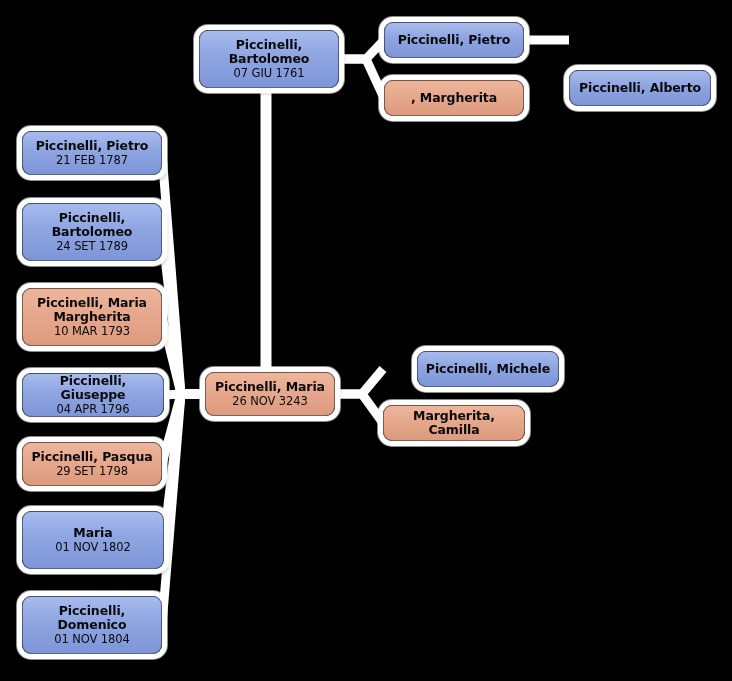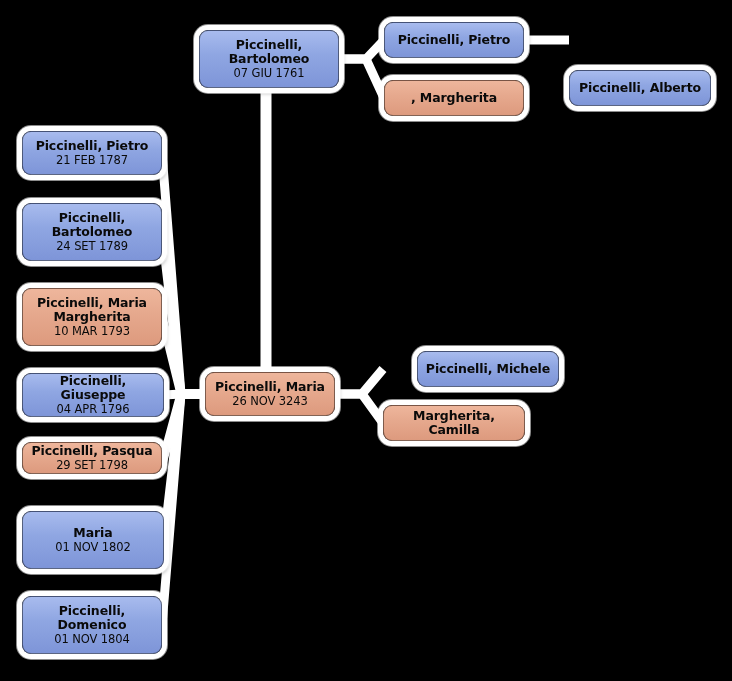--- a/index.html
+++ b/index.html
@@ -133,21 +133,21 @@
       </div>
       <div class="node female" style="left: 22px; top: 288px; width: 140px; height: 58px;">
         <div class="nm">Piccinelli, Maria</div>
         <div class="nm">Margherita</div>
         <div class="dt">10 MAR 1793</div>
       </div>
       <div class="node male" style="left: 22px; top: 373px; width: 142px; height: 44px;">
         <div class="nm">Piccinelli, Giuseppe</div>
         <div class="dt">04 APR 1796</div>
       </div>
-      <div class="node female" style="left: 22px; top: 442px; width: 140px; height: 32px;">
+      <div class="node female" style="left: 22px; top: 442px; width: 140px; height: 44px;">
         <div class="nm">Piccinelli, Pasqua</div>
         <div class="dt">29 SET 1798</div>
       </div>
       <div class="node male" style="left: 22px; top: 511px; width: 142px; height: 58px;">
         <div class="nm">Maria</div>
         <div class="dt">01 NOV 1802</div>
       </div>
       <div class="node male" style="left: 22px; top: 596px; width: 140px; height: 58px;">
         <div class="nm">Piccinelli,</div>
         <div class="nm">Domenico</div>

